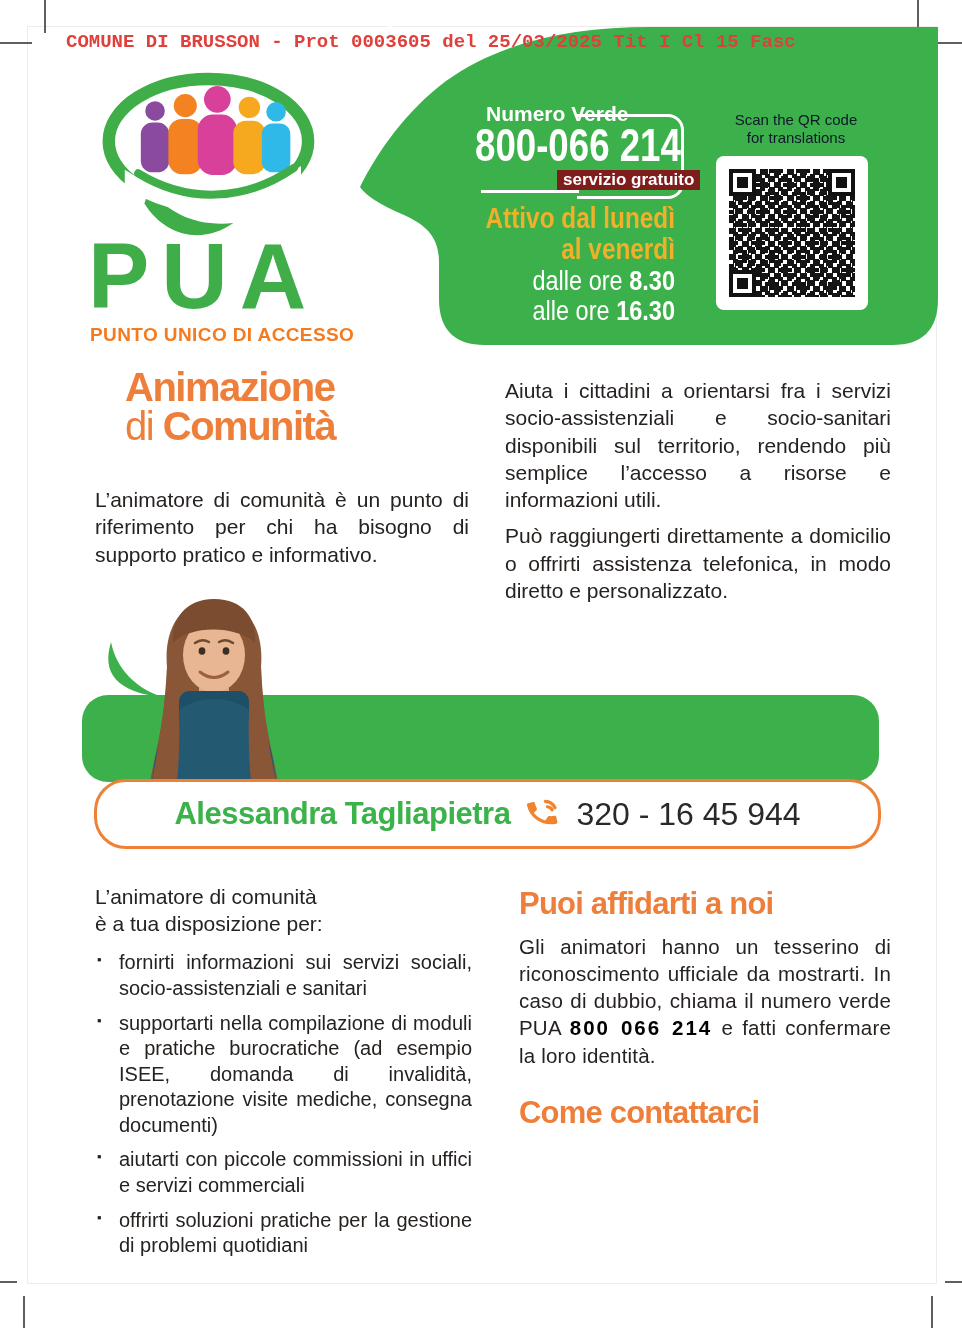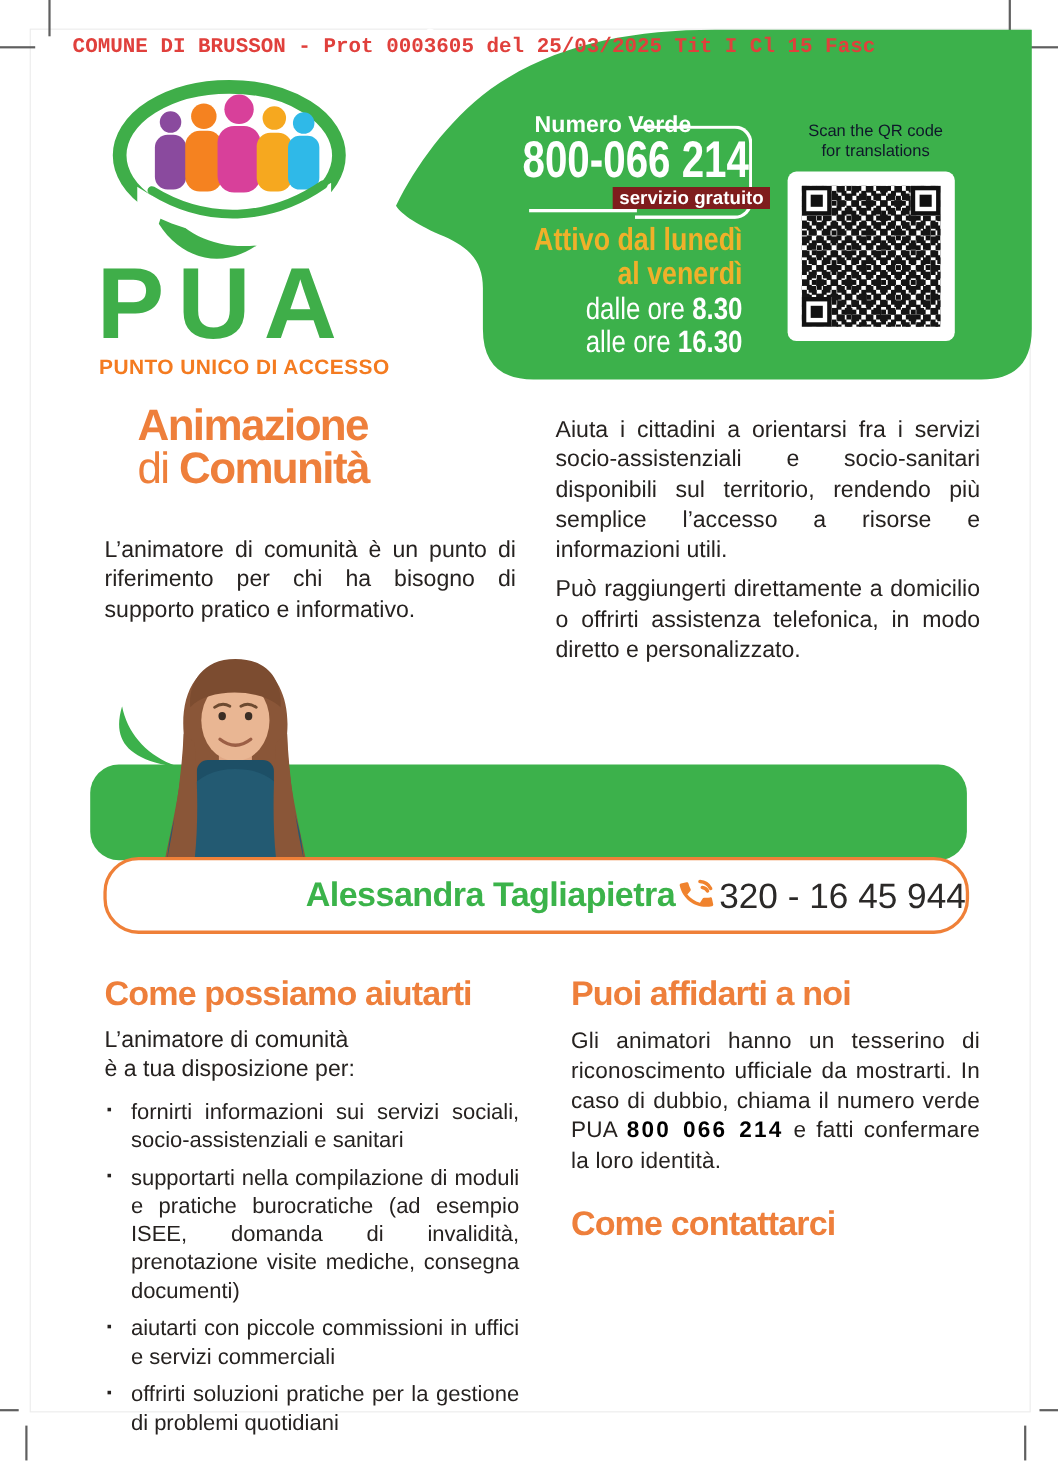--- a/index.html
+++ b/index.html
@@ -83,21 +83,21 @@
   .intro-right { left:505px; top:377px; width:386px; font-size:21px; line-height:1.3; text-align:justify; }
   .intro-right p { margin:0 0 9px 0; }
 
   
   .band { left:82px; top:695px; width:797px; height:87px; background:#3cb14b; border-radius:26px; z-index:1; }
   .band-tail { left:102px; top:642px; width:64px; height:56px; z-index:1; }
   .portrait { left:137px; top:595px; width:153px; height:186px; z-index:2; }
   .name-bar {
     left:94px; top:779px; width:787px; height:70px; z-index:3; box-sizing:border-box;
     background:#fff; border:3px solid #ef8038; border-radius:32px;
-    display:flex; align-items:center; justify-content:flex-end; gap:0;
+    display:flex; align-items:center; justify-content:center; gap:13px;
   }
   .person-name { color:#3bb34a; font-weight:bold; font-size:31px; letter-spacing:-0.5px; white-space:nowrap; }
   .phone-ico { width:40px; height:40px; flex:0 0 auto; }
   .person-phone { color:#2b2928; font-size:32px; white-space:nowrap; }
 
   
   .col { line-height:1.28; }
   .col-left  { left:95px;  top:884px; width:377px; }
   .col-right { left:519px; top:884px; width:372px; }
   h2.sec {
@@ -228,21 +228,20 @@
       <g transform="rotate(-12 13 13)">
         <path d="M7.3 11.2c1.4 2.7 3.6 4.9 6.3 6.3l2.1-2.1c.26-.26.64-.34.97-.23 1.07.35 2.23.54 3.43.54.52 0 .95.43.95.95v3.4c0 .52-.43.95-.95.95C11.1 21 4 13.9 4 5.05c0-.52.43-.95.95-.95h3.4c.52 0 .95.43.95.95 0 1.2.19 2.36.54 3.43.1.33.03.71-.24.97l-2.3 1.75z" fill="#f0832e"></path>
         <path d="M16.2 5.3 a7.5 7.5 0 0 1 5.3 5.3" fill="none" stroke="#f0832e" stroke-width="2.1" stroke-linecap="round"></path>
         <path d="M16.8 9.0 a4 4 0 0 1 2.6 2.6" fill="none" stroke="#f0832e" stroke-width="2.1" stroke-linecap="round"></path>
       </g>
     </svg>
     <span class="person-phone">320 - 16 45 944</span>
   </div>
 
   <div class="abs col col-left">
-    <h2 class="sec">Come possiamo aiutarti</h2>
     <div class="intro-lines">
       <div>L’animatore di comunità</div>
       <div>è a tua disposizione per:</div>
     </div>
     <ul class="help">
       <li>fornirti informazioni sui servizi sociali, socio-assistenziali e sanitari</li>
       <li>supportarti nella compilazione di moduli e pratiche burocratiche (ad esempio ISEE, domanda di invalidità, prenotazione visite mediche, consegna documenti)</li>
       <li>aiutarti con piccole commissioni in uffici e servizi commerciali</li>
       <li>offrirti soluzioni pratiche per la gestione di problemi quotidiani</li>
     </ul>

